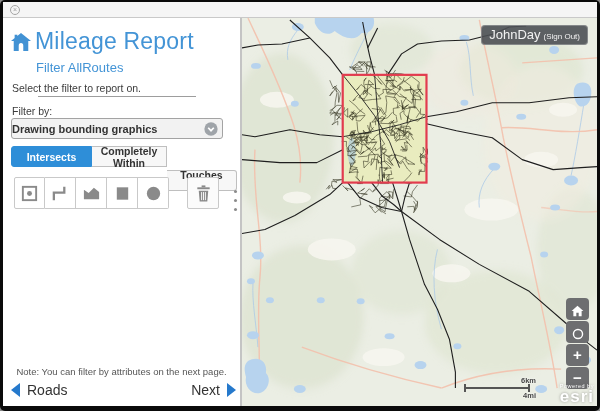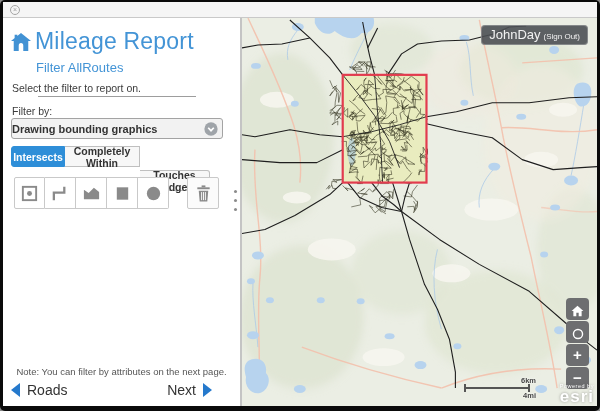--- a/index.html
+++ b/index.html
@@ -26,34 +26,34 @@
 
   .dropdown { position:absolute; left:8px; top:100px; width:212px; height:21px; background:#f2f2f2; border:1px solid #a3a3a3; border-radius:3px; display:flex; align-items:center; cursor:pointer; }
   .dropdown .dd-text { font-size:11px; font-weight:bold; color:#333; }
   .dropdown .chev { position:absolute; right:4px; top:3px; width:14px; height:14px; }
 
   .tabs { position:absolute; left:8px; top:128px; height:21px; display:flex; }
   .tab { height:21px; border:1px solid #bfbfbf; border-left-width:0; background:#f7f7f7; color:#333; font-size:10.5px; font-weight:bold; display:flex; align-items:center; justify-content:center; cursor:pointer; font-family:inherit; }
   .tab:first-child { border-left-width:1px; border-radius:3px 0 0 3px; }
   .tab:last-child { border-radius:0 3px 3px 0;margin-top:24px; }
   .tab.active { background:#2e8ed8; border-color:#2e8ed8; color:#fff; }
-  .tab.t1 { width:54px; } .tab.t2 { width:75px; } .tab.t3 { width:70px; }
+  .tab.t1 { width:81px; } .tab.t2 { width:75px; } .tab.t3 { width:70px; }
 
   .tools-row { position:absolute; left:11px; top:159px; display:flex; }
   .tool-btn { width:31px; height:32px; background:#fff; border:1px solid #c9c9c9; border-left-width:0; display:flex; align-items:center; justify-content:center; cursor:pointer; }
   .tool-btn:first-child { border-left-width:1px; border-radius:2px 0 0 2px; }
   .tool-btn.last { border-radius:0 2px 2px 0; }
   .trash-btn { width:32px; height:32px; margin-left:18px; background:#fbfbfb; border:1px solid #c9c9c9; border-radius:2px; display:flex; align-items:center; justify-content:center; cursor:pointer; }
 
   .grip { position:absolute; right:3px; top:172px; display:flex; flex-direction:column; cursor:col-resize; }
   .grip i { width:3px; height:3px; border-radius:50%; background:#8b8b8b; margin-bottom:6px; }
 
   .note { position:absolute; left:0; right:0; top:348px; text-align:center; font-size:9.5px; color:#565656; }
   .footer-back { position:absolute; left:8px; top:364px; display:flex; align-items:center; cursor:pointer; }
-  .footer-next { position:absolute; right:28px; top:364px; display:flex; align-items:center; cursor:pointer; }
+  .footer-next { position:absolute; right:4px; top:364px; display:flex; align-items:center; cursor:pointer; }
   .nav-label { font-size:14px; color:#333; }
   .chev-left { width:0; height:0; border-top:7px solid transparent; border-bottom:7px solid transparent; border-right:9px solid #2579cc; margin-right:7px; }
   .chev-right { width:0; height:0; border-top:7px solid transparent; border-bottom:7px solid transparent; border-left:9px solid #2579cc; margin-left:7px; }
 
   
   .map { position:absolute; left:239px; top:16px; right:0; bottom:0; background:#ebeee4; overflow:hidden; cursor:crosshair; }
   .map svg.base { position:absolute; inset:0; width:100%; height:100%; }
 
   .user-btn { position:absolute; top:7px; right:9px; height:20px; background:rgba(77,80,84,0.9); border-radius:4px; padding:0 8px; display:flex; align-items:baseline; color:#f2f2f2; cursor:pointer; box-shadow:0 0 0 1px rgba(255,255,255,0.25) inset; }
   .user-btn .uname { font-size:13px; line-height:20px; }

